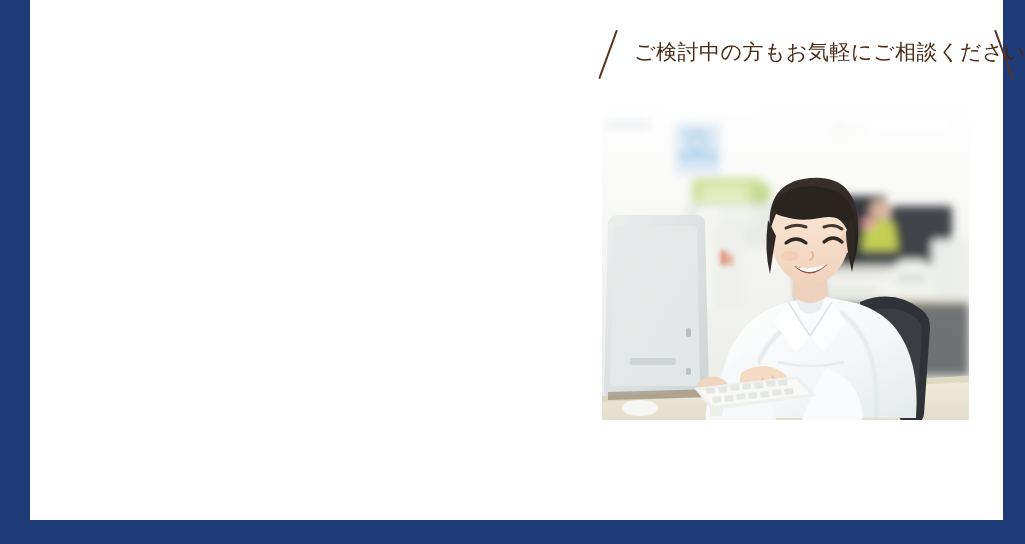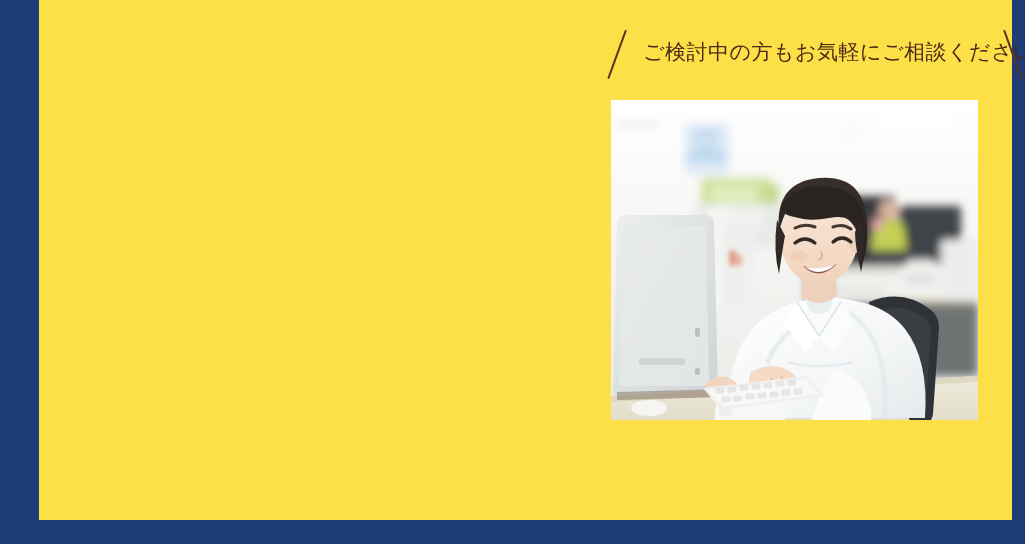--- a/index.html
+++ b/index.html
@@ -17,25 +17,25 @@
   #page {
     position: relative;
     width: 1025px;
     height: 544px;
     background: #1e3c77;
   }
 
   
   #content-panel {
     position: absolute;
-    left: 39px;
+    left: 30px;
     top: 0;
     width: 973px;
     height: 520px;
-    background: #fde047;
+    background: #ffffff;
   }
 
   
   #headline {
     position: absolute;
     left: 558px;
     top: 30px;
     width: 440px;
     height: 56px;
   }

